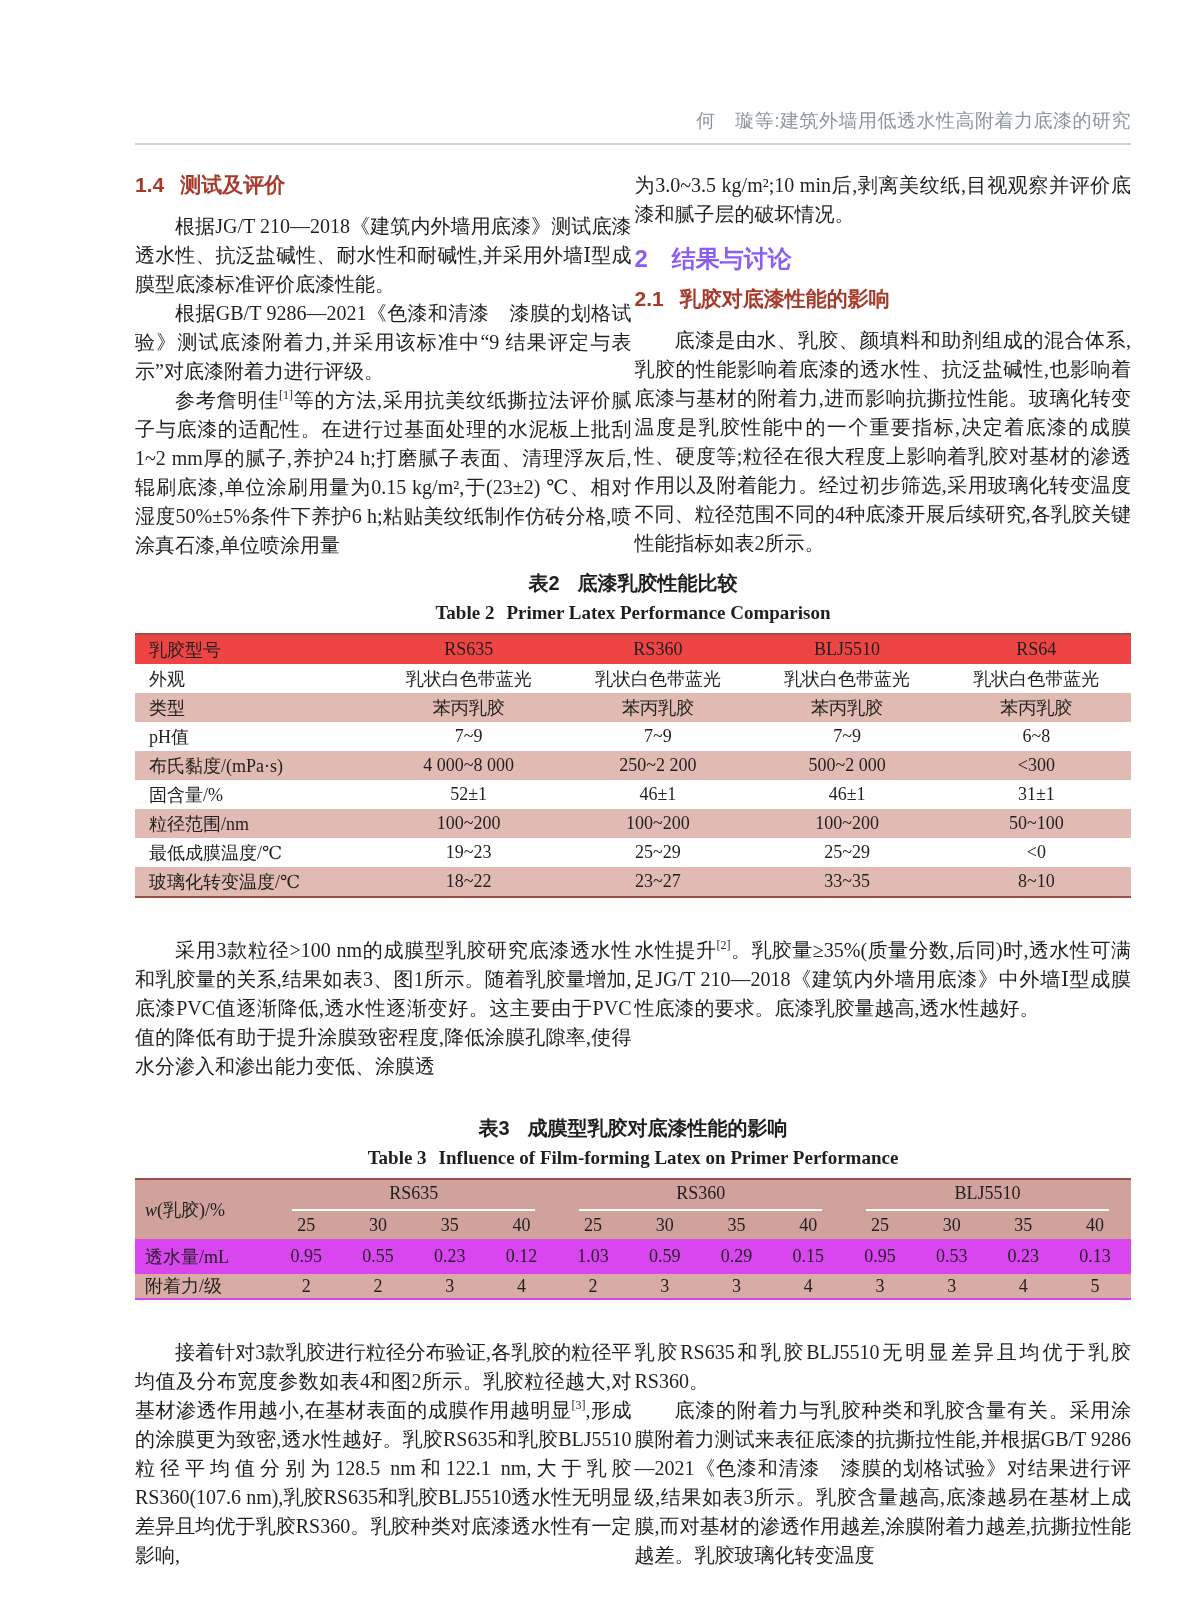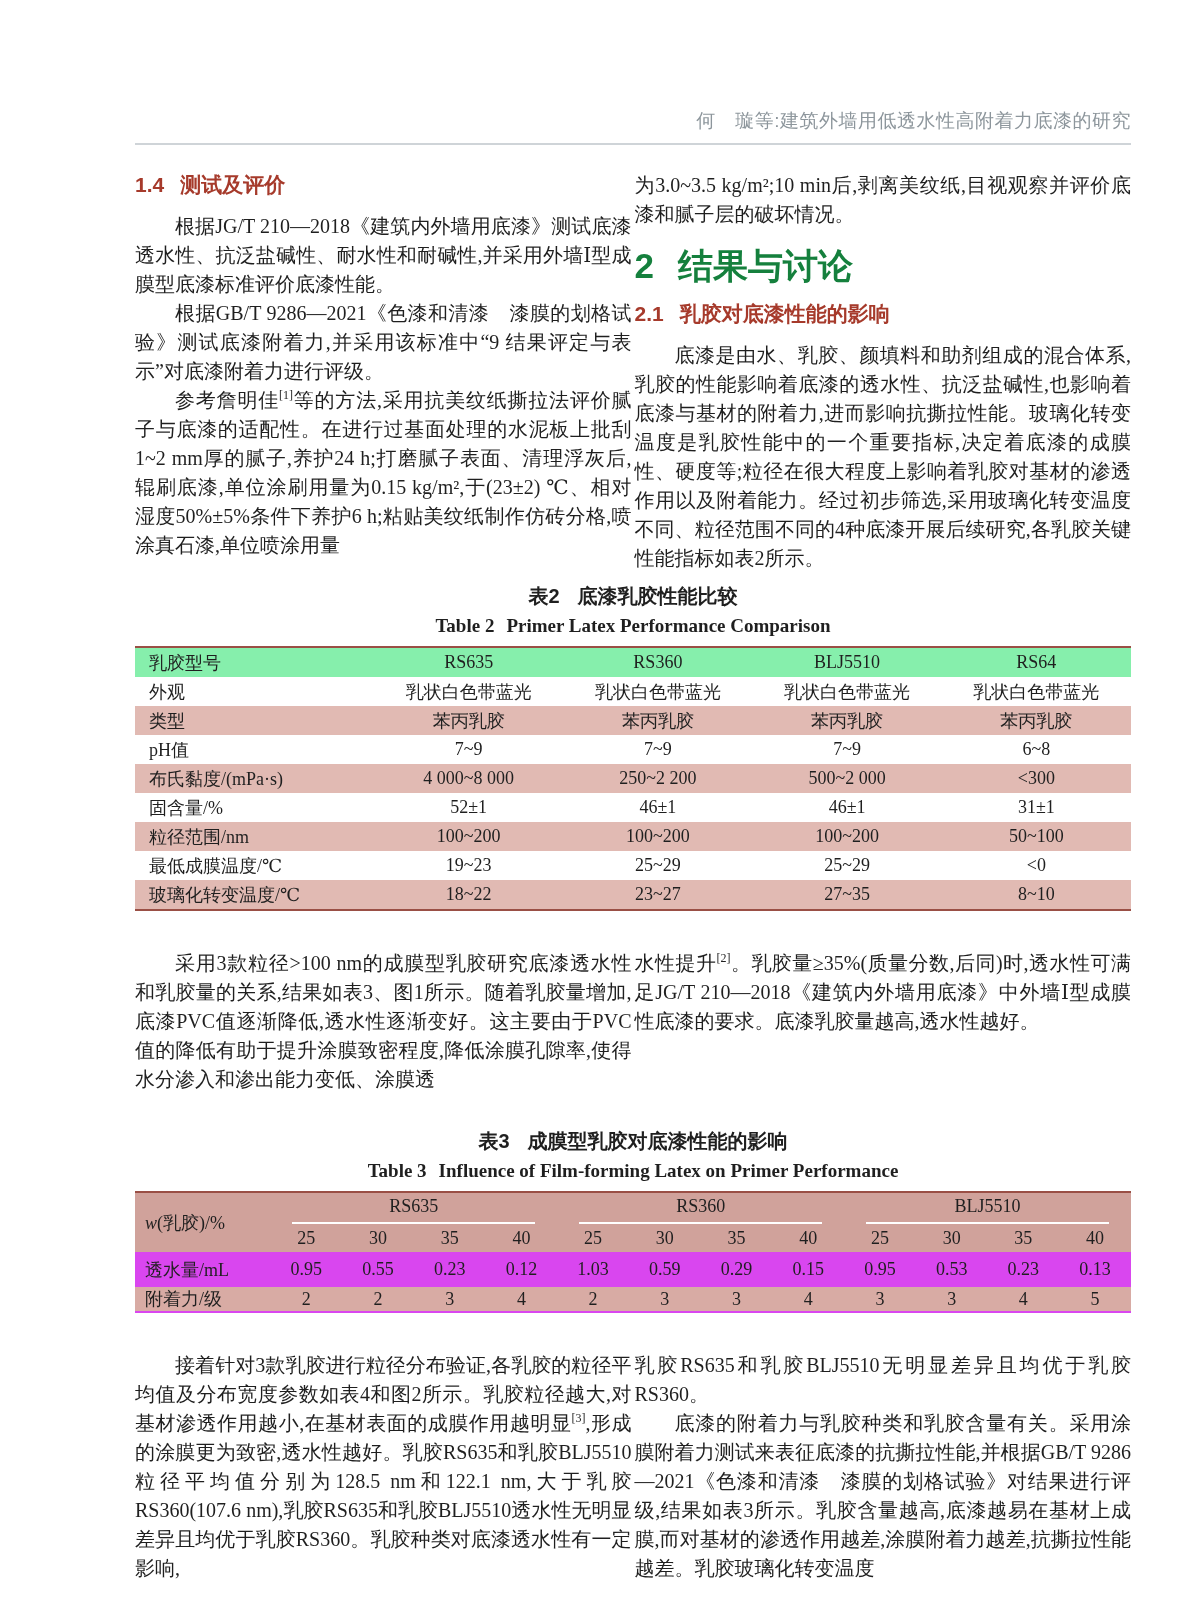--- a/index.html
+++ b/index.html
@@ -18,41 +18,41 @@
   .col { flex:1; min-width:0; }
 
   p.body { font-size:20px; line-height:29px; margin:0; text-align:justify; text-indent:2em; }
   p.body.noindent { text-indent:0; }
   p.body sup { font-size:12px; line-height:0; }
 
   .h-small { font-family:"Liberation Sans","DejaVu Sans",sans-serif; font-weight:bold;
     color:#a63a2b; font-size:21px; margin:0 0 13px 0; }
   .h-small .num { margin-right:16px; }
   .h-big { font-family:"Liberation Sans","DejaVu Sans",sans-serif; font-weight:bold;
-    color:#15803d; font-size:35px; margin:14px 0 10px 0; }
+    color:#8b5cf6; font-size:24px; margin:14px 0 10px 0; }
   .h-big .num { margin-right:24px; }
 
   
   .tbl-block { margin-top:10px; }
   .cap-zh { text-align:center; font-family:"Liberation Sans","DejaVu Sans",sans-serif;
     font-weight:bold; font-size:20px; margin:0; }
   .cap-zh .cap-num { margin-right:18px; }
   .cap-en { text-align:center; font-family:"Liberation Serif","DejaVu Serif",serif;
     font-weight:bold; font-size:19px; margin:5px 0 9px 0; }
   .cap-en .cap-num { margin-right:12px; }
 
   
   table { width:100%; border-collapse:collapse; table-layout:fixed; }
   .t2 { border-top:2px solid #9a4f45; border-bottom:2px solid #9a4f45; }
   .t2 th, .t2 td { font-weight:normal; font-size:18px; height:29px; padding:0 4px;
     text-align:center; vertical-align:middle; }
   .t2 .lbl { text-align:left; padding-left:14px; }
   .t2 col.c-lbl { width:24%; }
   .t2 col.c-val { width:19%; }
-  .t2 thead tr { background:#86efac; }
+  .t2 thead tr { background:#ef4444; }
   .t2 tbody tr:nth-child(even) { background:#e1bab3; }
 
   .t3 { border-top:2px solid #9a4f45; border-bottom:2px solid #d946ef; }
   .t3 th, .t3 td { font-weight:normal; font-size:18px; padding:0 2px;
     text-align:center; vertical-align:middle; }
   .t3 col.c-lbl { width:13.6%; }
   .t3 col.c-val { width:7.2%; }
   .t3 tr.hd { background:#d0a29b; height:28px; }
   .t3 .lbl { text-align:left; padding-left:10px; }
   .t3 .gu { display:block; margin:0 20px; padding:3px 0 5px 0; border-bottom:2px solid #ffffff; }
@@ -163,21 +163,21 @@
           <td class="lbl">最低成膜温度/℃</td>
           <td>19~23</td>
           <td>25~29</td>
           <td>25~29</td>
           <td>&lt;0</td>
         </tr>
         <tr>
           <td class="lbl">玻璃化转变温度/℃</td>
           <td>18~22</td>
           <td>23~27</td>
-          <td>27~35</td>
+          <td>33~35</td>
           <td>8~10</td>
         </tr>
       </tbody>
     </table>
   </div>
 
   <div class="cols sect-gap">
     <div class="col">
       <p class="body">采用3款粒径&gt;100 nm的成膜型乳胶研究底漆透水性和乳胶量的关系,结果如表3、图1所示。随着乳胶量增加,底漆PVC值逐渐降低,透水性逐渐变好。这主要由于PVC值的降低有助于提升涂膜致密程度,降低涂膜孔隙率,使得水分渗入和渗出能力变低、涂膜透</p>
     </div>

